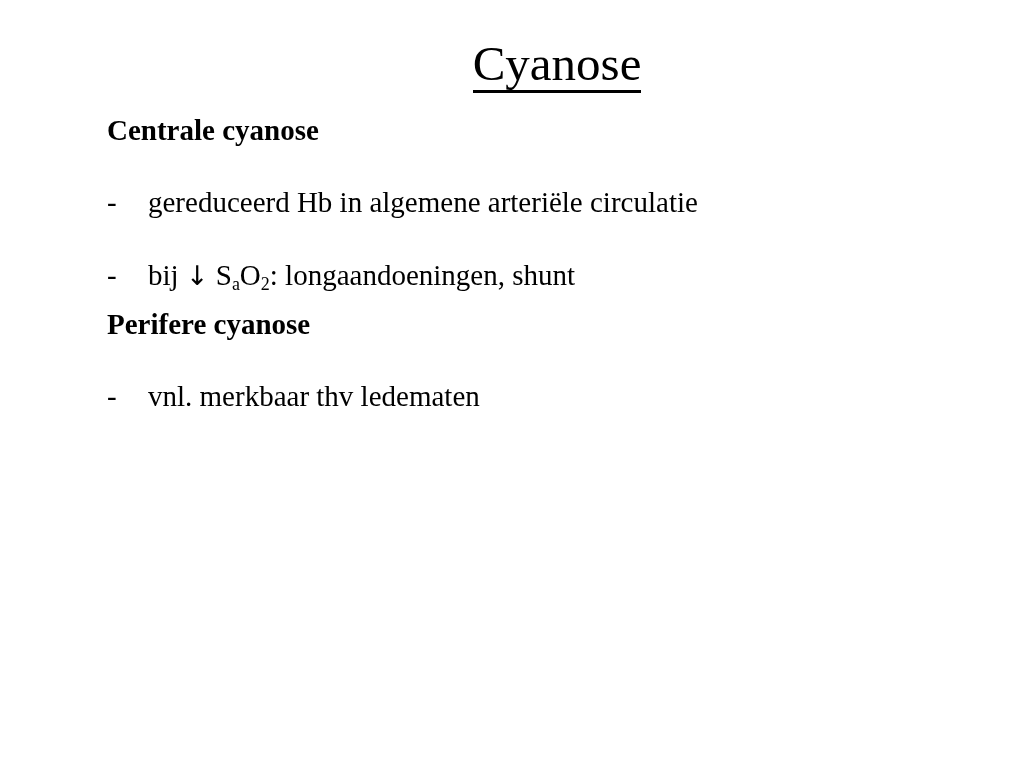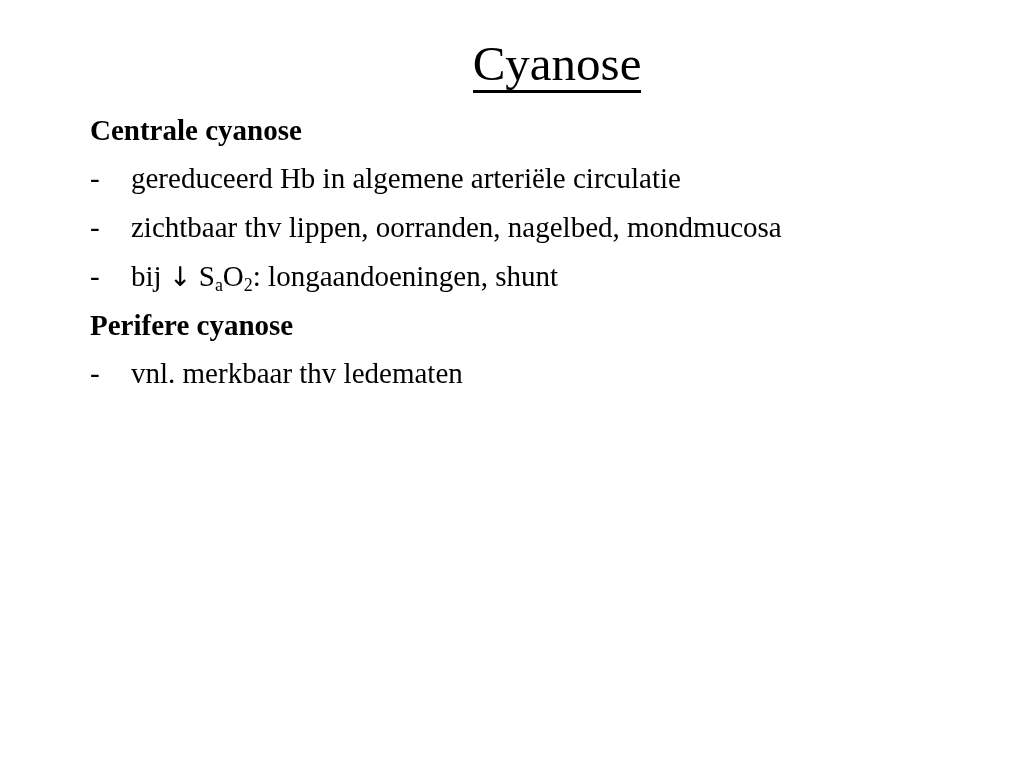--- a/index.html
+++ b/index.html
@@ -33,37 +33,38 @@
     margin-left: 45px;
   }
   .slide-title .title-text {
     display: inline-block;
     border-bottom: 3px solid #000000;
     padding-bottom: 1px;
   }
   .body-block {
     position: absolute;
     top: 116px;
-    left: 90px;
+    left: 107px;
     width: 870px;
   }
   .line {
     font-size: 29px;
     line-height: 1.0;
     white-space: pre;
     margin: 0;
     padding: 0;
   }
   .line.heading {
     font-weight: bold;
     height: 48px;
   }
   .line.bullet {
     font-weight: normal;
     height: 49px;
+    margin-top: 24px;
   }
   .line.bullet.tight {
     height: 49px;
   }
   .dash {
     display: inline-block;
   }
   .dash.wide {
     width: 41px;
   }
@@ -93,21 +94,20 @@
   <div class="slide-title">
     <span class="title-text">Cyanose</span>
   </div>
 
   <div class="body-block">
 
     <div class="line heading">Centrale cyanose</div>
 
     <div class="line bullet"><span class="dash wide">-</span><span>gereduceerd Hb in algemene arteriële circulatie</span></div>
 
-    <div class="line bullet"><span class="dash wide">-</span><span>zichtbaar thv lippen, oorranden, nagelbed, mondmucosa</span></div>
 
     <div class="line bullet"><span class="dash wide">-</span><span>bij </span><span class="updown">↓</span><span> S</span><sub>a</sub><span>O</span><sub>2</sub><span>: longaandoeningen, shunt</span></div>
 
     <div class="line heading">Perifere cyanose</div>
 
 
     <div class="line bullet"><span class="dash wide">-</span><span>vnl. merkbaar thv ledematen</span></div>
 
 
 

